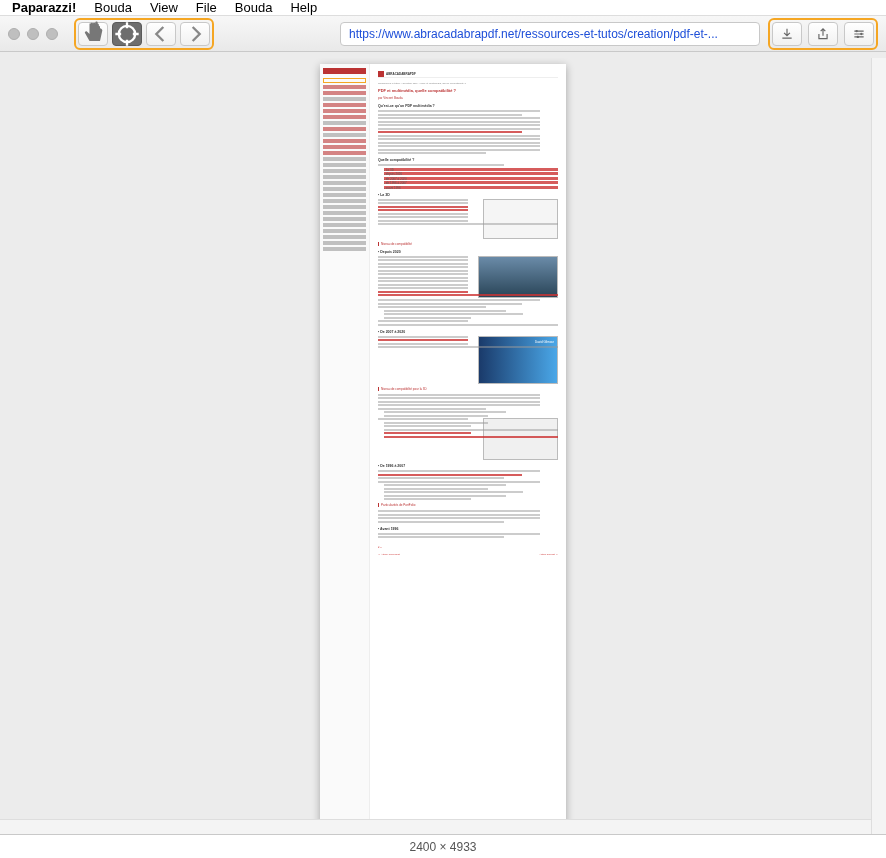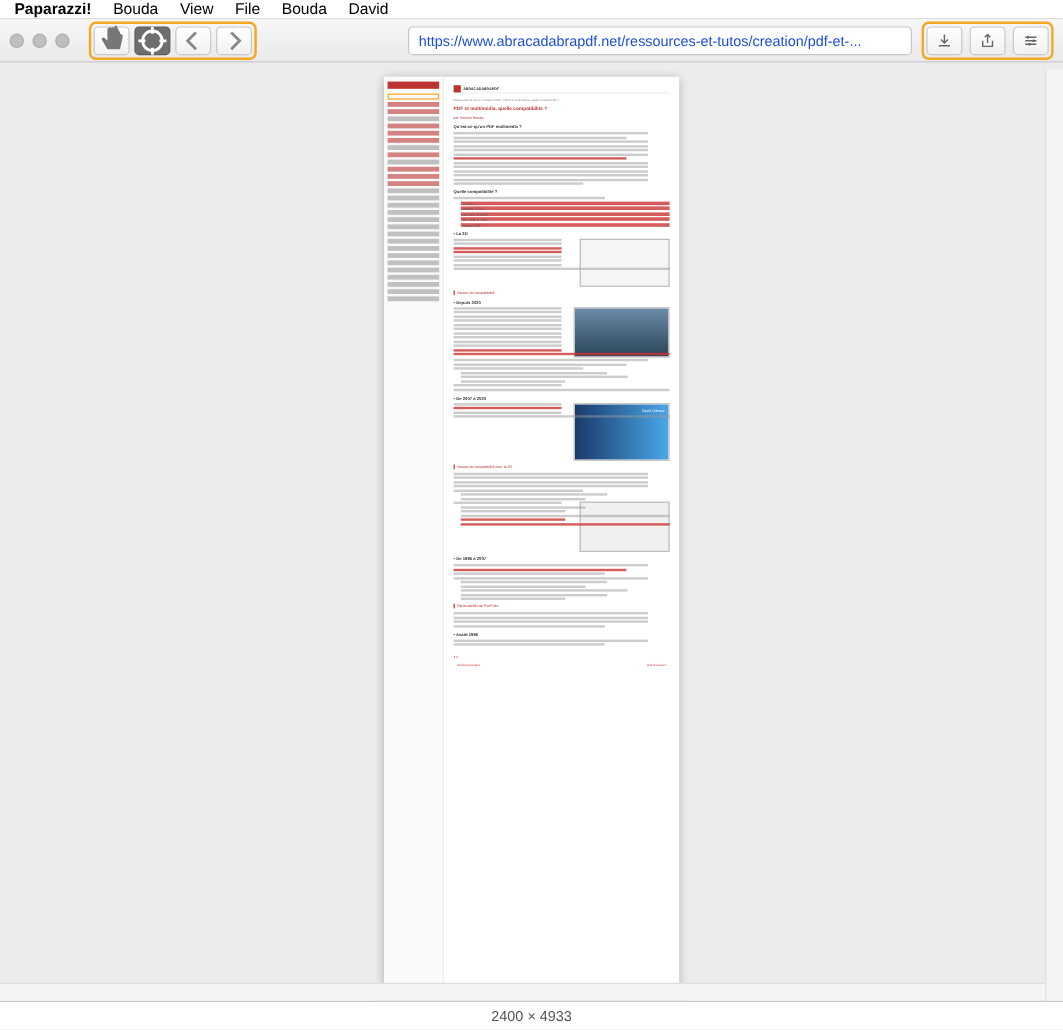--- a/index.html
+++ b/index.html
@@ -104,21 +104,21 @@
 </style>
 </head>
 <body>
 
 <div class="menubar">
   <span class="app">Paparazzi!</span>
   <span>Bouda</span>
   <span>View</span>
   <span>File</span>
   <span>Bouda</span>
-  <span>David</span>
+  <span>Help</span>
 </div>
 
 <div class="toolbar">
   <div class="traffic">
     <div class="tl"></div>
     <div class="tl"></div>
     <div class="tl"></div>
   </div>
 
   <div class="segbox">

